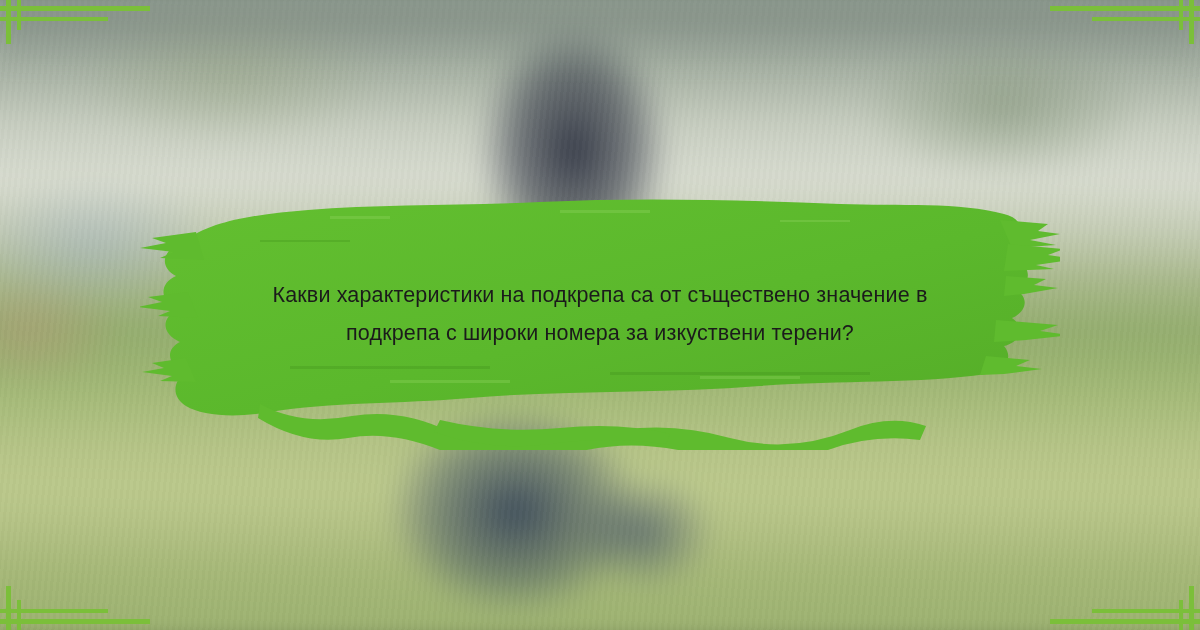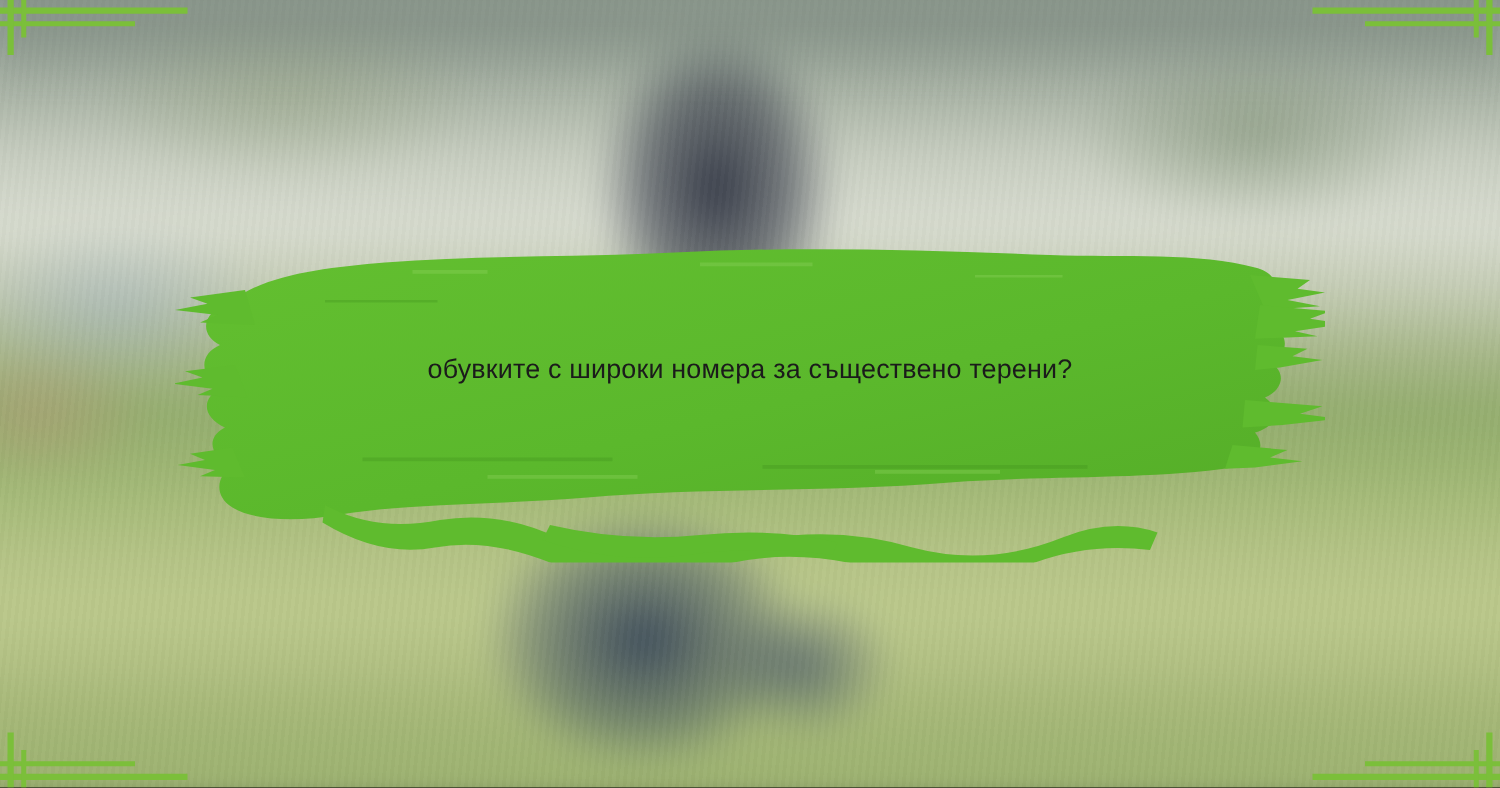--- a/index.html
+++ b/index.html
@@ -211,17 +211,18 @@
         <rect x="560" y="196" width="100" height="3"></rect>
       </g>
       <g opacity="0.30" fill="#3f8f1c">
         <rect x="150" y="186" width="200" height="3"></rect>
         <rect x="470" y="192" width="260" height="3"></rect>
         <rect x="120" y="60" width="90" height="2"></rect>
       </g>
     </svg>
 
     <div class="banner-text">
-      <div>обувките с широки номера за съществено терени?</div>
+      <div>Какви характеристики на подкрепа са от съществено значение в</div>
+      <div>подкрепа с широки номера за изкуствени терени?</div>
     </div>
   </div>
 
 </div>
 
 </body></html>

